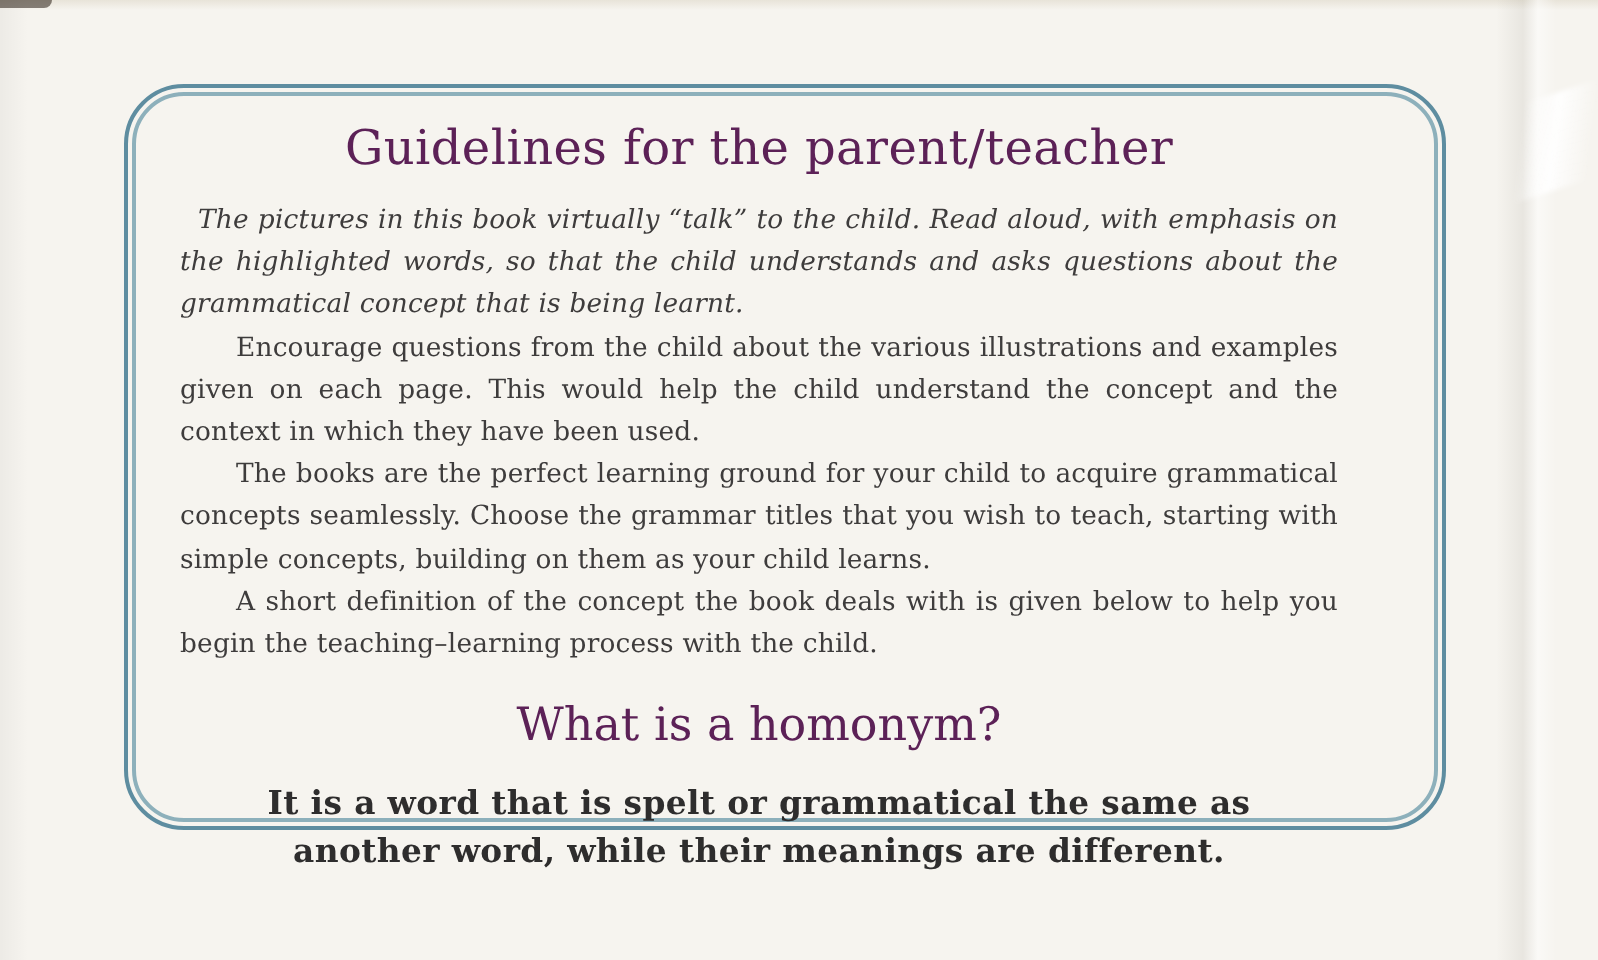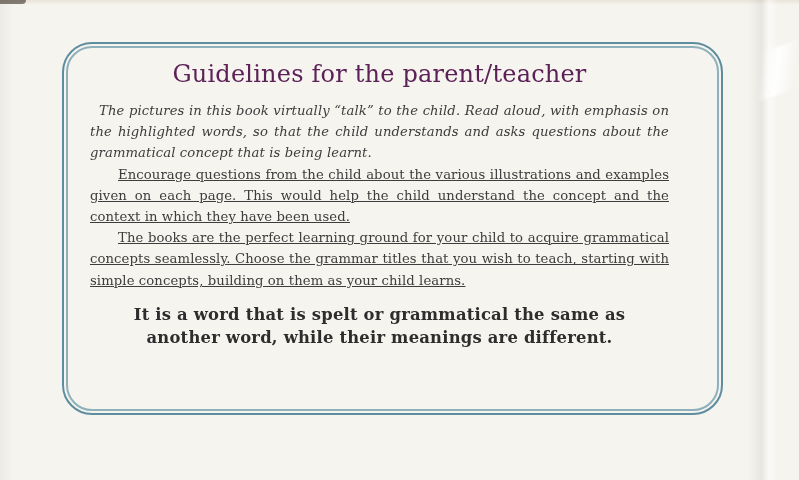--- a/index.html
+++ b/index.html
@@ -55,21 +55,21 @@
   .body-text{margin-top:11px;}
   .para{
     margin:0;
     text-align:justify;
     color:#3e3c3c;
     font-size:13.2px;
     line-height:21.2px;
     letter-spacing:.1px;
   }
   .para.first{text-indent:9px;font-style:italic;}
-  .para.indent{text-indent:28px;text-decoration:underline;}
+  .para.indent{text-indent:28px;}
   .question{
     margin-top:15px;
     text-align:center;
     color:#5c2157;
     font-size:23px;
     line-height:30px;
   }
   .definition{
     margin-top:12px;
     text-align:center;
@@ -92,20 +92,22 @@
   <div class="frame-inner"></div>
 </div>
 
 <div class="content">
   <div class="title">Guidelines for the parent/teacher</div>
 
   <div class="body-text">
     <p class="para first">The pictures in this book virtually “talk” to the child. Read aloud, with emphasis on the highlighted words, so that the child understands and asks questions about the grammatical concept that is being learnt.</p>
     <p class="para indent">Encourage questions from the child about the various illustrations and examples given on each page. This would help the child understand the concept and the context in which they have been used.</p>
     <p class="para indent">The books are the perfect learning ground for your child to acquire grammatical concepts seamlessly. Choose the grammar titles that you wish to teach, starting with simple concepts, building on them as your child learns.</p>
+    <p class="para indent">A short definition of the concept the book deals with is given below to help you begin the teaching–learning process with the child.</p>
   </div>
 
+  <div class="question">What is a homonym?</div>
 
   <div class="definition">
     <div>It is a word that is spelt or grammatical the same as</div>
     <div>another word, while their meanings are different.</div>
   </div>
 </div>
 
 </body></html>

